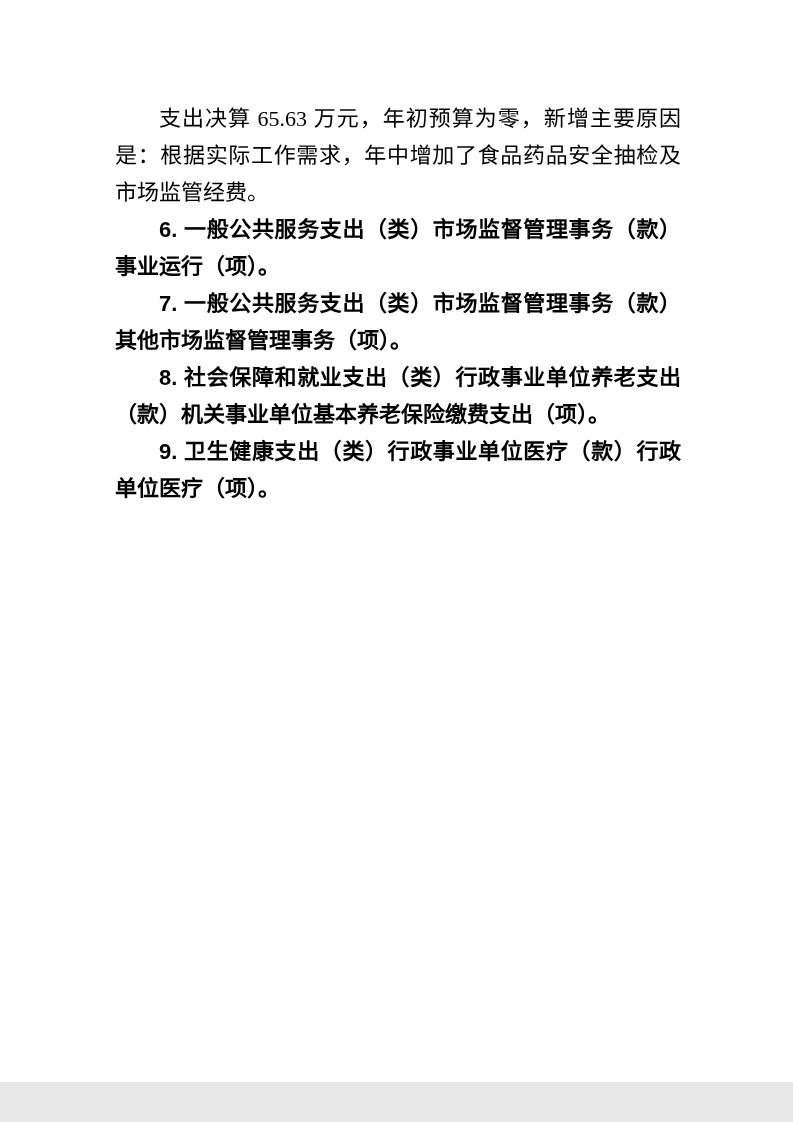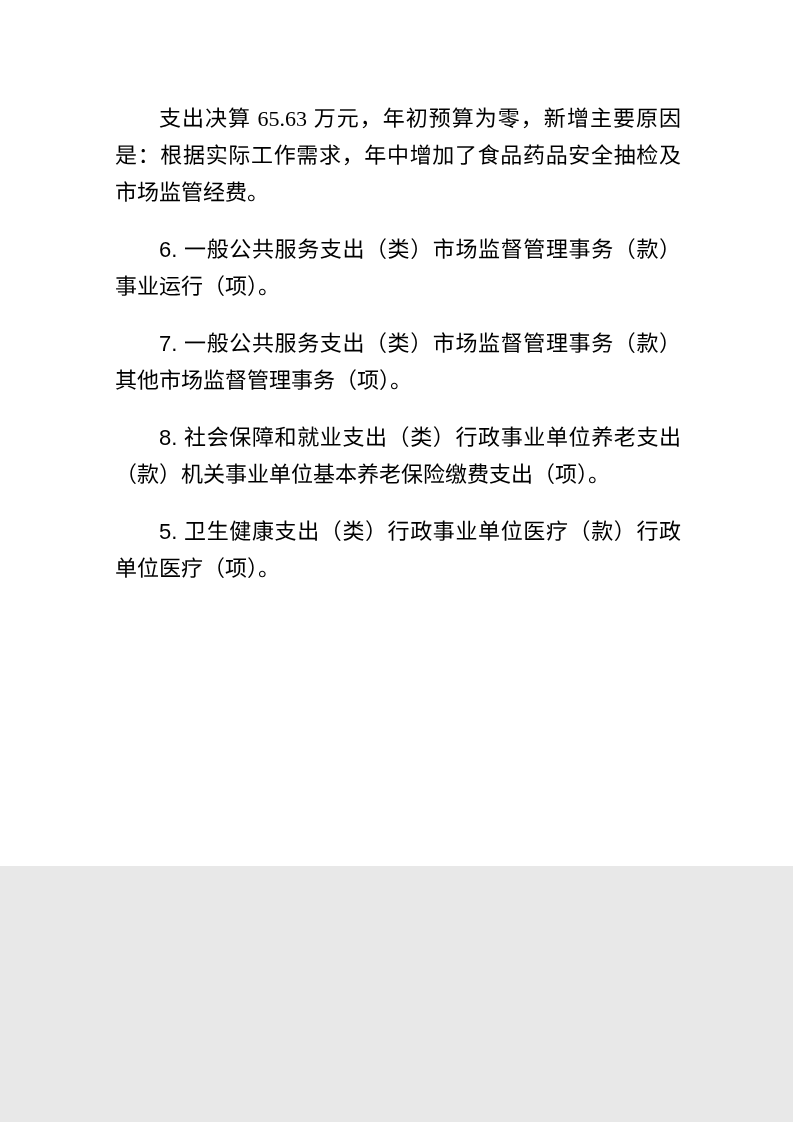--- a/index.html
+++ b/index.html
@@ -3,21 +3,21 @@
 <meta charset="utf-8">
 <style>
   html, body {
     margin: 0;
     padding: 0;
     background: #e8e8e8;
   }
   .page {
     position: relative;
     width: 793px;
-    height: 866px;
+    height: 1082px;
     margin: 0 auto;
     background: #ffffff;
     overflow: hidden;
   }
   .content {
     position: absolute;
     left: 115px;
     top: 100px;
     width: 566px;
     color: #000000;
@@ -26,29 +26,28 @@
     line-height: 37px;
     text-align: justify;
   }
   .content p {
     margin: 0;
     padding: 0;
     text-indent: 2em;
     word-break: break-all;
   }
   .content p.heading {
-    font-weight: 400;
+    font-weight: 700;
     font-family: "Liberation Sans", "DejaVu Sans", sans-serif;
-    margin-top: 20px;
   }
 </style>
 </head>
 <body>
 
 <div class="page">
   <div class="content">
     <p class="body">支出决算 65.63 万元，年初预算为零，新增主要原因是：根据实际工作需求，年中增加了食品药品安全抽检及市场监管经费。</p>
     <p class="heading">6. 一般公共服务支出（类）市场监督管理事务（款）事业运行（项）。</p>
     <p class="heading">7. 一般公共服务支出（类）市场监督管理事务（款）其他市场监督管理事务（项）。</p>
     <p class="heading">8. 社会保障和就业支出（类）行政事业单位养老支出（款）机关事业单位基本养老保险缴费支出（项）。</p>
-    <p class="heading">5. 卫生健康支出（类）行政事业单位医疗（款）行政单位医疗（项）。</p>
+    <p class="heading">9. 卫生健康支出（类）行政事业单位医疗（款）行政单位医疗（项）。</p>
   </div>
 </div>
 
 </body></html>

